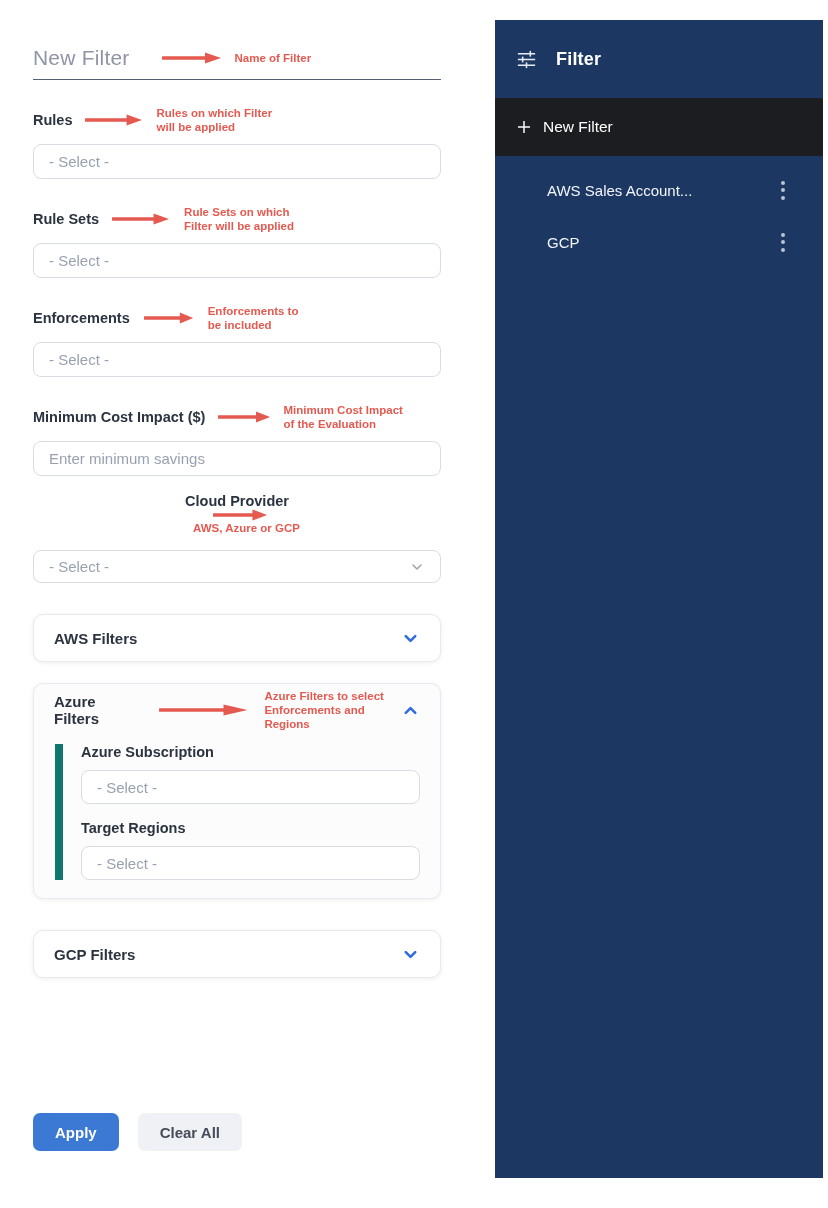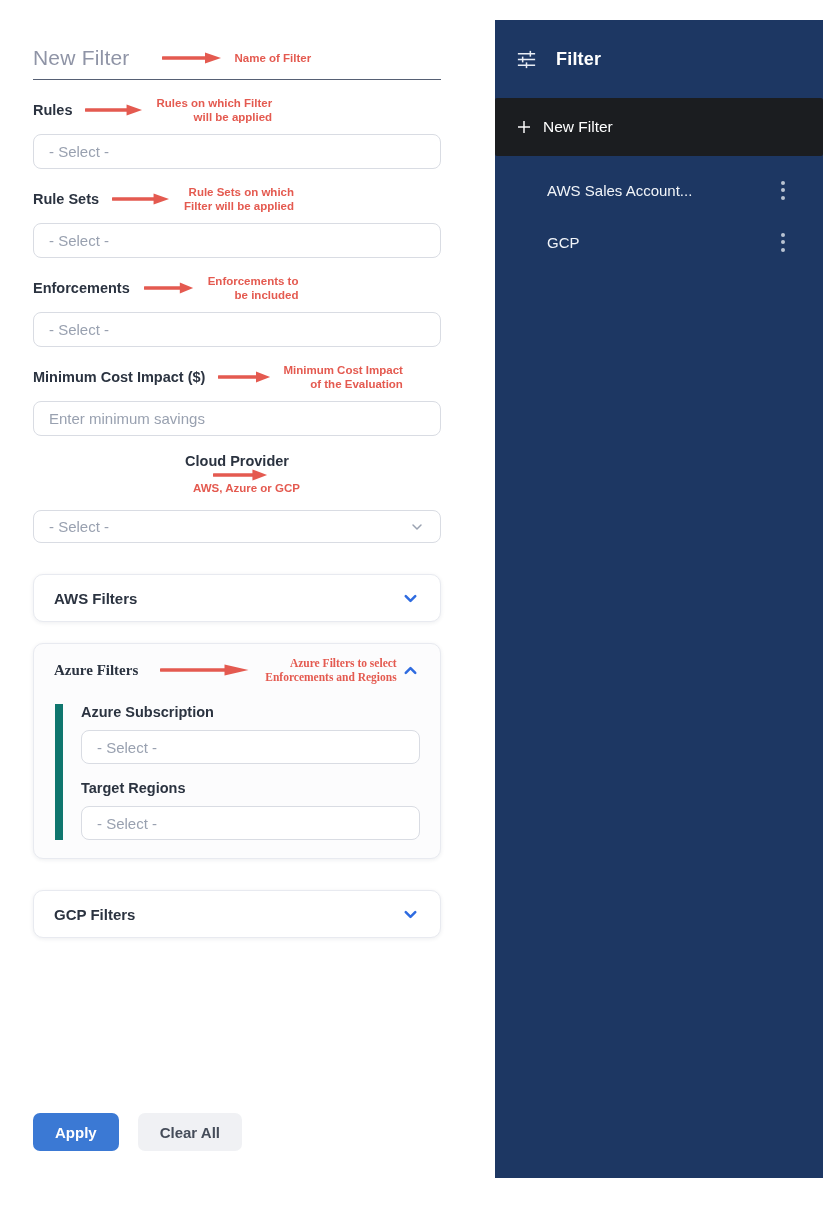--- a/index.html
+++ b/index.html
@@ -8,21 +8,21 @@
 
   
   .form-panel { position:absolute; left:33px; top:46px; width:408px; }
 
   .title-row { display:flex; align-items:center; }
   .filter-name { font-size:21px; color:#8f94a6; letter-spacing:.2px; }
   .divider { margin-top:9px; border-bottom:1.5px solid #566074; width:100%; }
 
   .lrow { display:flex; align-items:center; }
   .lbl { font-size:14.5px; font-weight:700; color:#2b3340; white-space:nowrap; }
-  .ann { font-size:11.5px; font-weight:700; color:#e45a50; text-align:right; line-height:1.22; }
+  .ann { font-size:11.5px; font-weight:700; color:#e45a50; text-align:left; line-height:1.22; }
   .ann span { display:block; }
 
   .arrow-svg { flex:0 0 auto; height:12px; }
   .arrow-svg line { stroke:#e45a50; stroke-width:3.4; stroke-linecap:round; }
   .arrow-svg polygon { fill:#e45a50; }
 
   .select-box { margin-top:10px; height:35px; border:1px solid #d9dce3; border-radius:8px;
     display:flex; align-items:center; justify-content:space-between; padding:0 15px;
     color:#99a1b0; font-size:15px; background:#fff; cursor:pointer; }
   .text-input { margin-top:10px; height:35px; width:100%; border:1px solid #d9dce3; border-radius:8px;
@@ -31,26 +31,26 @@
 
   .chev { flex:0 0 auto; }
 
   .card { border:1px solid #e8eaf0; border-radius:10px; background:#fff;
     box-shadow:0 1px 4px rgba(25,39,70,.08); }
   .card-head { display:flex; align-items:center; padding:0 20px; height:46px; cursor:pointer; }
   .card-title { font-size:15px; font-weight:700; color:#2b3340; }
   .card-head .chev { margin-left:auto; }
 
   .card-azure { background:#fcfcfd; padding-bottom:16px; }
-  .card-azure .card-head { height:52px;font-family:Liberation Serif, serif; }
+  .card-azure .card-head { height:52px; }
   .sub-wrap { margin:2px 20px 0 21px; border-left:8px solid #0f766e; padding-left:18px; }
   .sub-lbl { font-size:14.5px; font-weight:700; color:#2b3340; }
   .sub-select { margin-top:10px; margin-bottom:16px; height:34px; border:1px solid #d9dce3; border-radius:8px;
     display:flex; align-items:center; padding:0 15px; color:#99a1b0; font-size:15px; background:#fff; cursor:pointer; }
-  .sub-select:last-child { margin-bottom:2px; } .mt14{margin-top:16px;} .mt15{margin-top:15px;} .mt17{margin-top:17px;flex-direction:column;}
+  .sub-select:last-child { margin-bottom:2px; } .mt14{margin-top:26px;} .mt15{margin-top:15px;} .mt17{margin-top:17px;flex-direction:column;}
   .mt21{margin-top:21px;} .mt31{margin-top:31px;}
 
   
   .actions { position:absolute; left:33px; top:1113px; display:flex; gap:19px; }
   .btn { height:38px; border:none; border-radius:7px; font-size:15px; font-weight:700;
     font-family:"Liberation Sans", sans-serif; cursor:pointer; padding:0 22px; }
   .btn-apply { background:#3b79d4; color:#ffffff; }
   .btn-clear { background:#f0f1f4; color:#454c59; }
 
   

